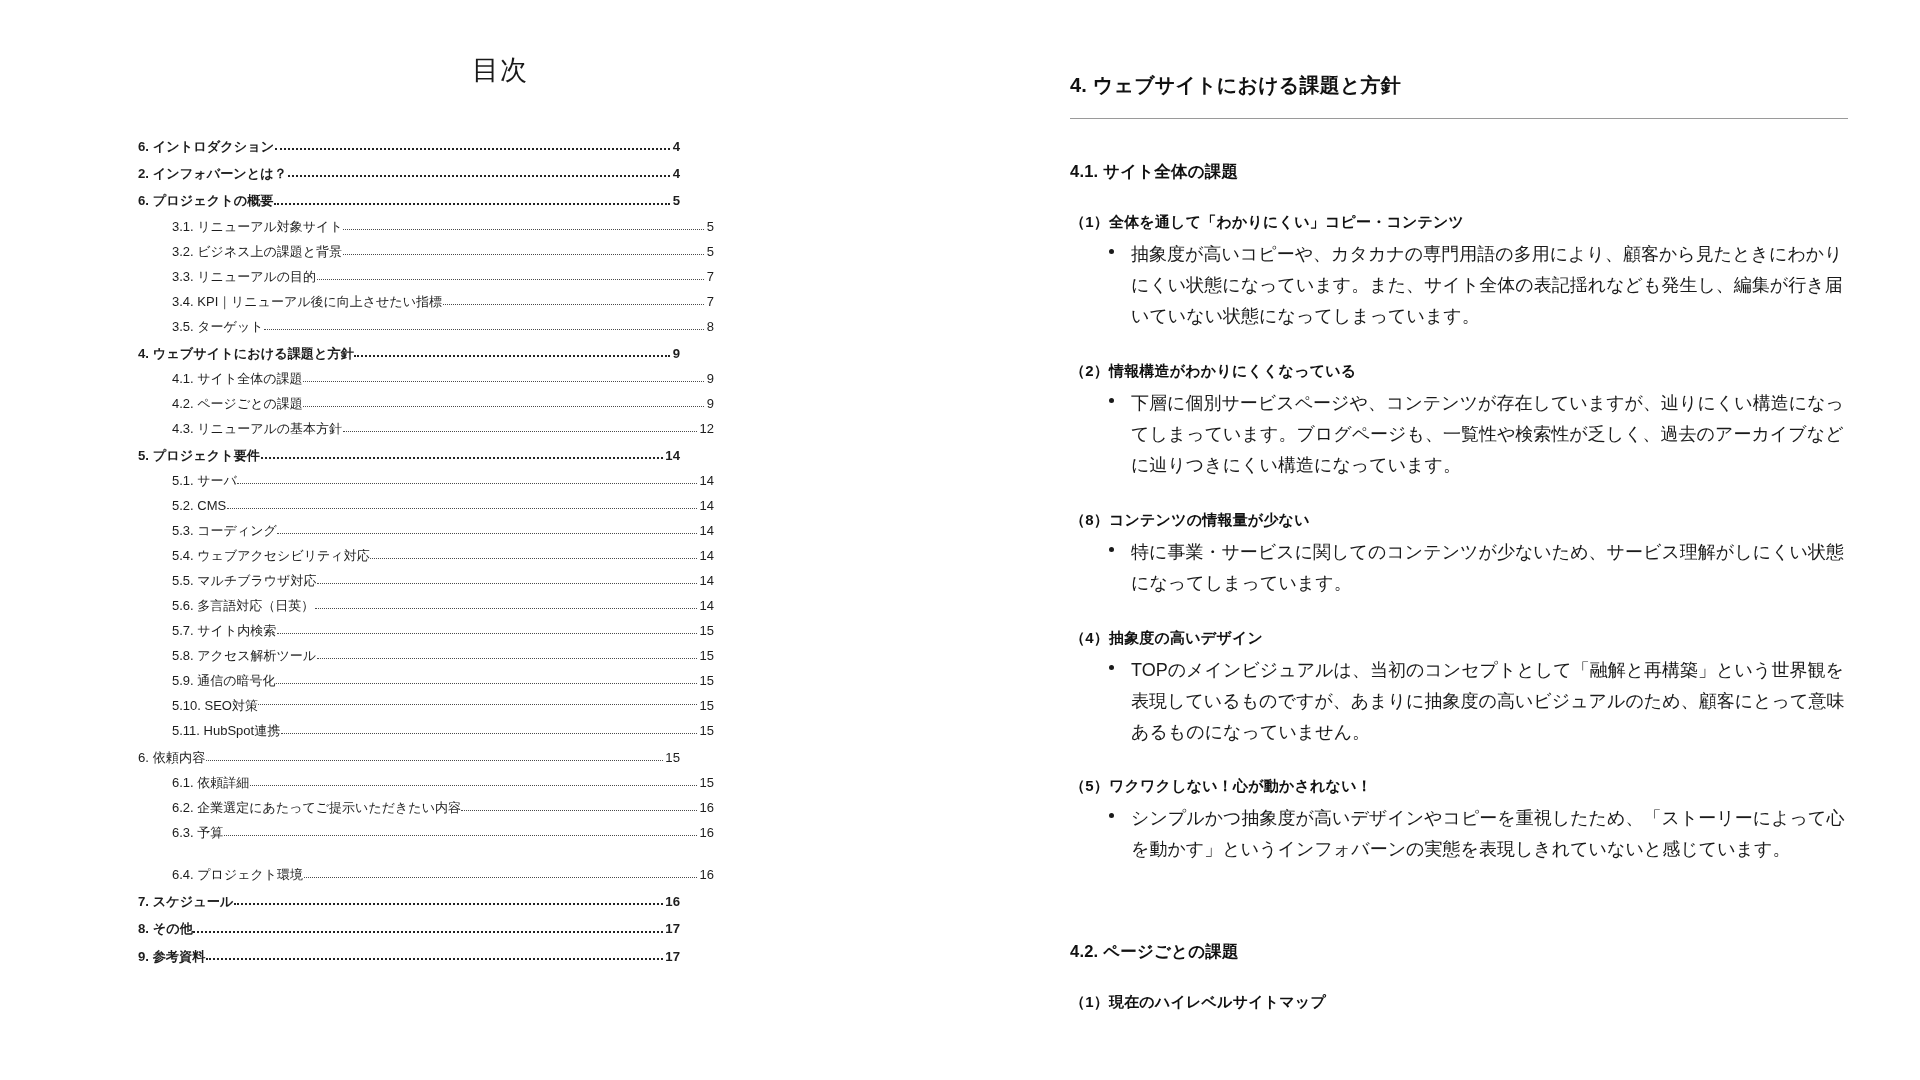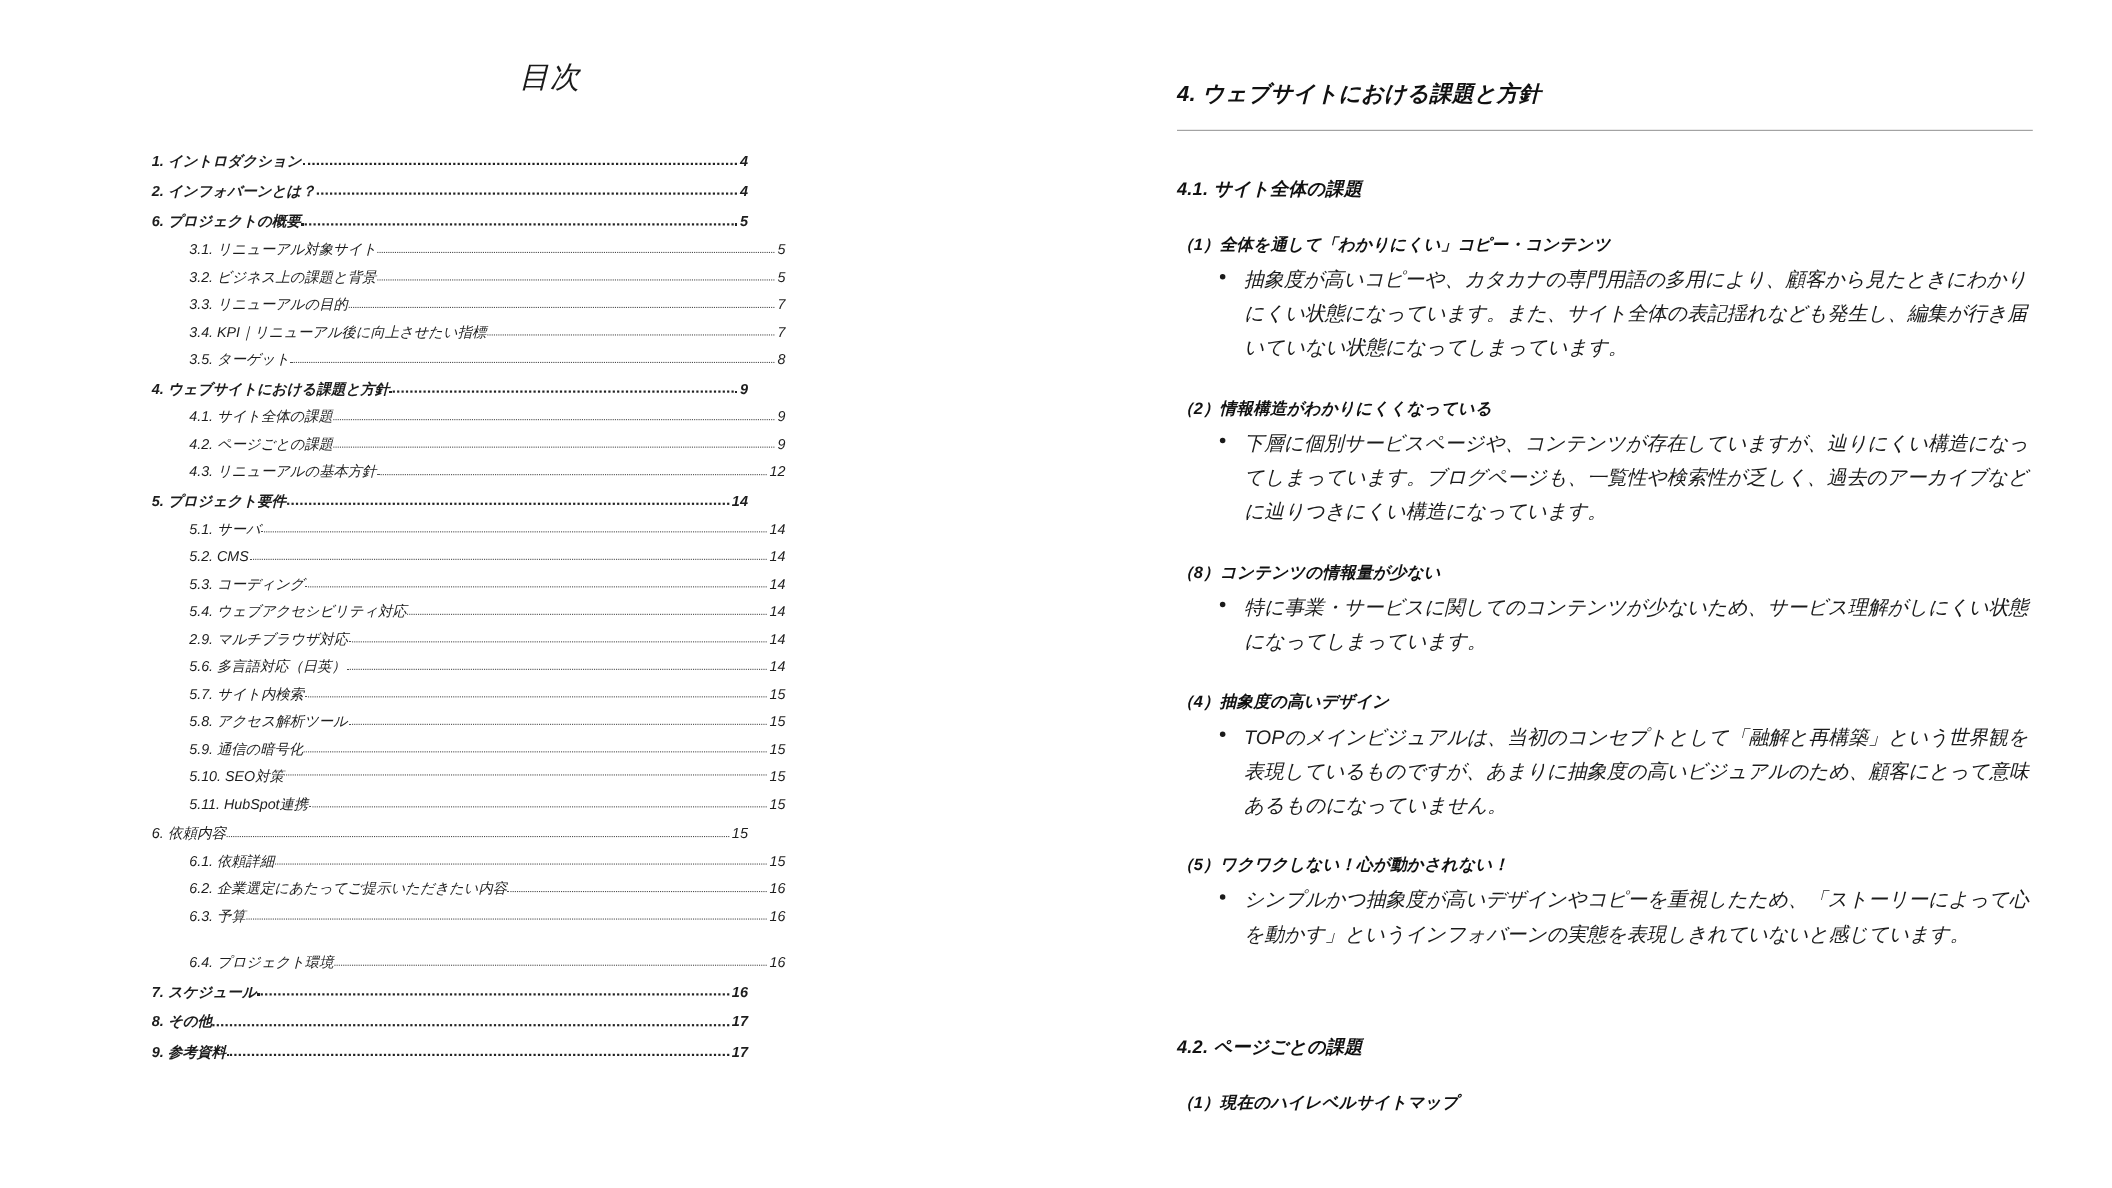--- a/index.html
+++ b/index.html
@@ -15,21 +15,20 @@
     color: #111111;
     overflow: hidden;
   }
 
   .page {
     position: relative;
     width: 1920px;
     height: 759px;
     display: flex;
     box-sizing: border-box;
-    font-style: italic;
   }
 
   
   .toc-pane {
     position: relative;
     width: 960px;
     height: 1080px;
     box-sizing: border-box;
     padding: 30px 0 0 0;
   }
@@ -166,21 +165,21 @@
 </style>
 </head>
 <body>
 
 <div class="page">
 
   <section class="toc-pane">
     <h1 class="toc-title">目次</h1>
     <ul class="toc-list" id="toc-list">
         <li class="toc-row lvl1" style="margin-top: 0px;">
-          <span class="toc-label">1. イントロダクション</span>
+          <span class="toc-label">6. イントロダクション</span>
           <span class="toc-dots"></span>
           <span class="toc-page">4</span>
         </li>
         <li class="toc-row lvl1" style="margin-top: 13px;">
           <span class="toc-label">2. インフォバーンとは？</span>
           <span class="toc-dots"></span>
           <span class="toc-page">4</span>
         </li>
         <li class="toc-row lvl1" style="margin-top: 13px;">
           <span class="toc-label">6. プロジェクトの概要</span>
@@ -251,21 +250,21 @@
           <span class="toc-label">5.3. コーディング</span>
           <span class="toc-dots"></span>
           <span class="toc-page">14</span>
         </li>
         <li class="toc-row lvl2" style="margin-top: 11px;">
           <span class="toc-label">5.4. ウェブアクセシビリティ対応</span>
           <span class="toc-dots"></span>
           <span class="toc-page">14</span>
         </li>
         <li class="toc-row lvl2" style="margin-top: 11px;">
-          <span class="toc-label">2.9. マルチブラウザ対応</span>
+          <span class="toc-label">5.5. マルチブラウザ対応</span>
           <span class="toc-dots"></span>
           <span class="toc-page">14</span>
         </li>
         <li class="toc-row lvl2" style="margin-top: 11px;">
           <span class="toc-label">5.6. 多言語対応（日英）</span>
           <span class="toc-dots"></span>
           <span class="toc-page">14</span>
         </li>
         <li class="toc-row lvl2" style="margin-top: 11px;">
           <span class="toc-label">5.7. サイト内検索</span>

